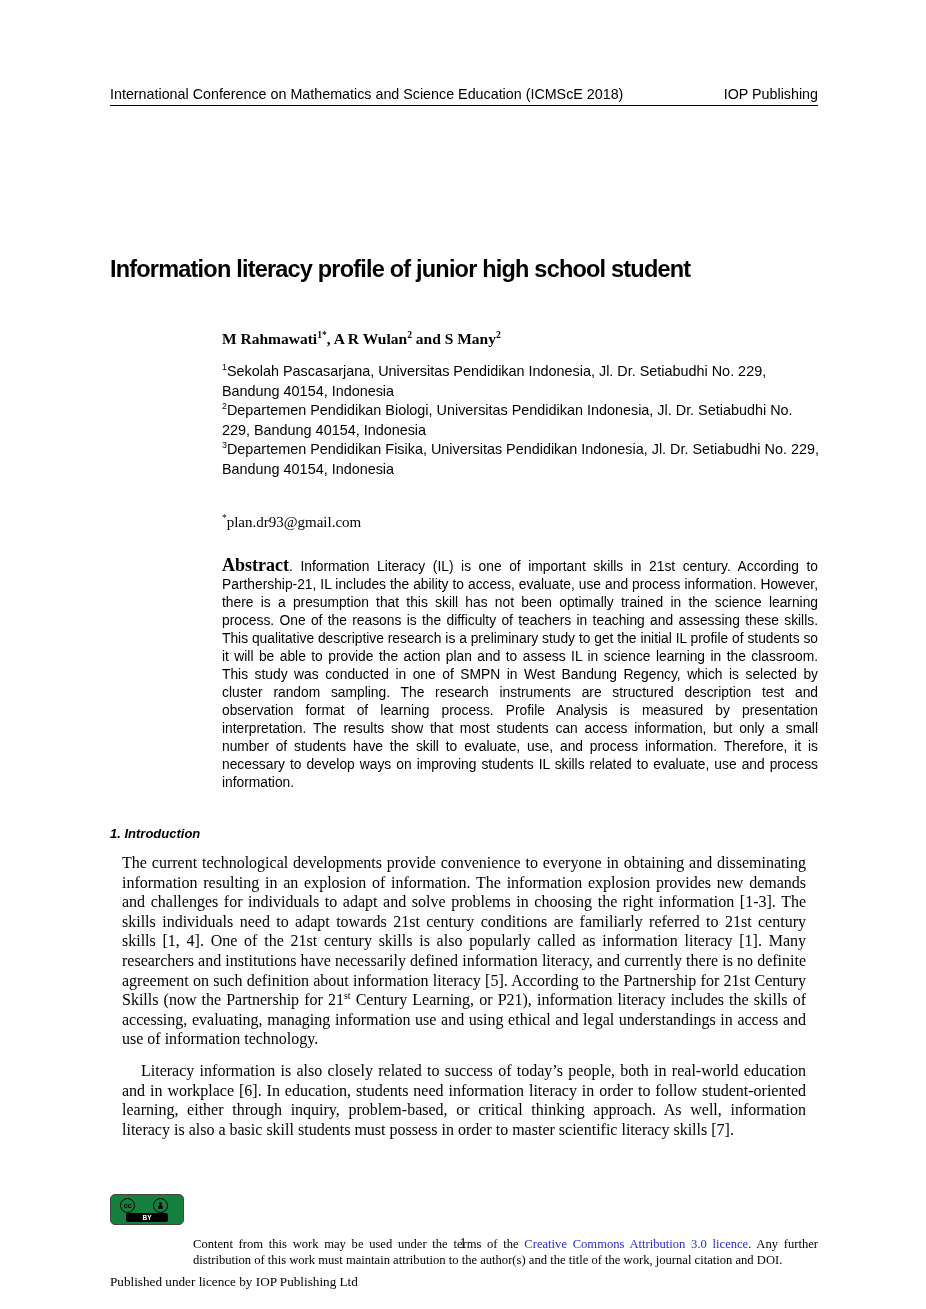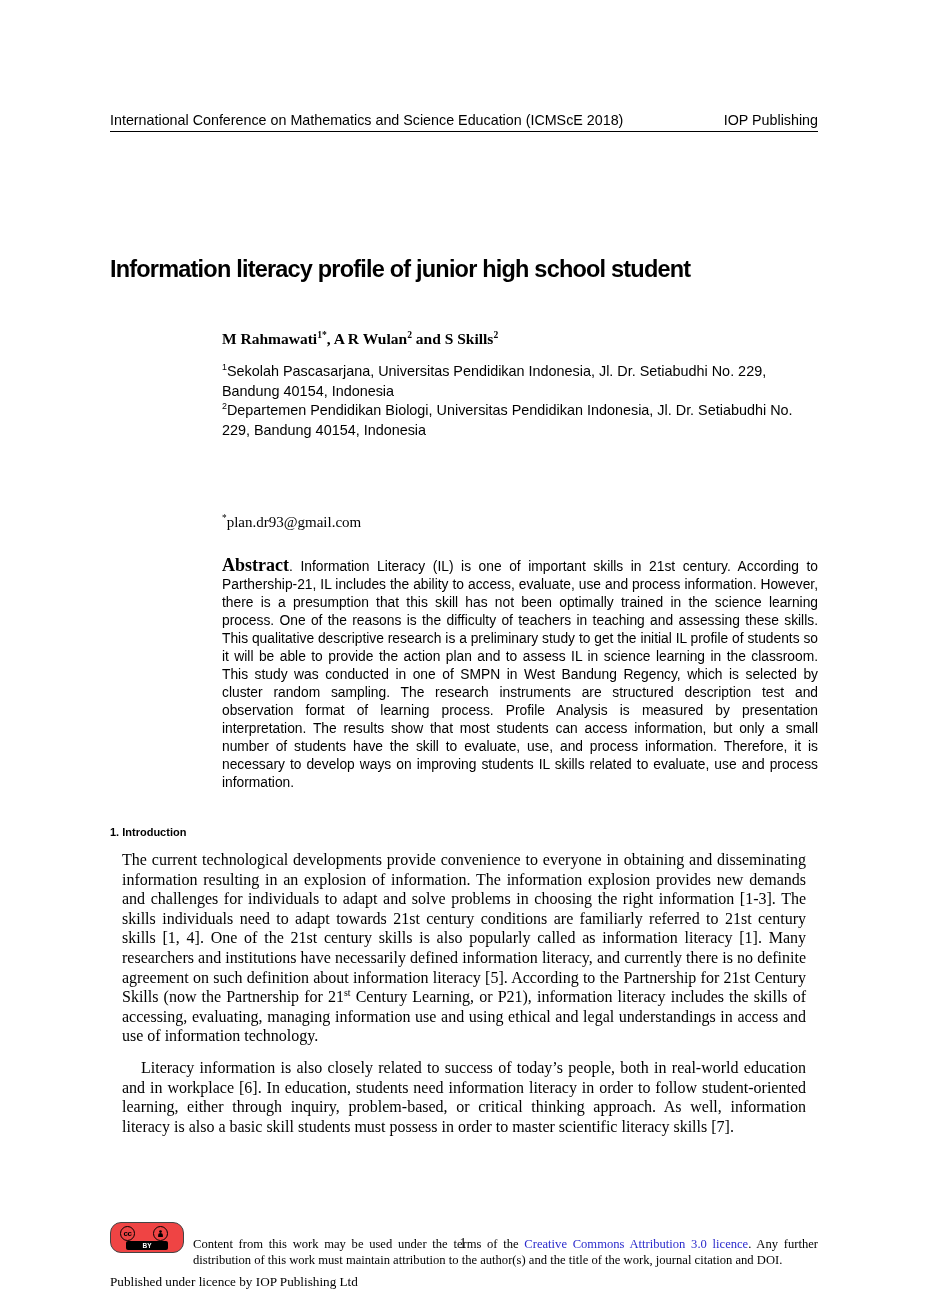--- a/index.html
+++ b/index.html
@@ -13,21 +13,21 @@
   .page { position: absolute; inset: 0; background: #ffffff; overflow: hidden; }
 
   
   .header {
     position: absolute; left: 110px; width: 708px; top: 86px;
     font-family: "Liberation Sans", sans-serif;
     font-size: 14.3px;
   }
   .header-row1 {
     display: flex; justify-content: space-between;
-    border-bottom: 1.5px solid #000; padding-bottom: 3px; margin-top: 26px;
+    border-bottom: 1.5px solid #000; padding-bottom: 3px;
   }
   .header-row2 { display: flex; justify-content: space-between; margin-top: 4px; }
   .header b { font-weight: bold; }
 
   
   .title {
     position: absolute; left: 110px; top: 256px; width: 708px; margin: 0;
     font-family: "Liberation Sans", sans-serif;
     font-weight: bold; font-size: 23.5px; letter-spacing: -0.8px;
   }
@@ -54,36 +54,35 @@
     font-size: 13.8px; line-height: 18px; text-align: justify;
   }
   .abstract .abstract-label {
     font-family: "Liberation Serif", serif; font-weight: bold; font-size: 18px;
   }
 
   
   .section { position: absolute; left: 110px; top: 826px; width: 708px; }
   .section-heading {
     font-family: "Liberation Sans", sans-serif;
-    font-size: 11px; font-weight: bold; margin: 0 0 12px 0;
+    font-size: 13px; font-weight: bold; margin: 0 0 12px 0; font-style: italic;
   }
   .body-para {
     margin: 12px; font-size: 16px; line-height: 19.6px; text-align: justify;
     font-family: "Liberation Serif", serif;
   }
   .body-para.indented { text-indent: 19px; }
 
   
   .footer { position: absolute; left: 110px; top: 1194px; width: 708px; font-size: 12.6px; }
   .license-row { display: flex; gap: 9px; align-items: flex-start; }
   .cc-badge {
     flex: 0 0 auto; width: 72px; height: 29px;
-    background: #ef4444; border: 1.5px solid #444; border-radius: 11px;
+    background: #15803d; border: 1.5px solid #444; border-radius: 5px;
     position: relative;
-    margin-top: 28px;
   }
   .cc-circle {
     position: absolute; top: 2.5px; width: 13px; height: 13px;
     border: 1.8px solid #000; border-radius: 50%;
     display: flex; align-items: center; justify-content: center;
     font-family: "Liberation Sans", sans-serif; font-weight: bold; font-size: 8px;
   }
   .cc-circle.cc { left: 9px; letter-spacing: -0.5px; }
   .cc-circle.person { left: 42px; }
   .cc-circle.person svg { width: 9px; height: 9px; display: block; }
@@ -109,26 +108,27 @@
   <div class="header">
     <div class="header-row1">
       <span>International Conference on Mathematics and Science Education (ICMScE 2018)</span>
       <span>IOP Publishing</span>
     </div>
   </div>
 
   <h1 class="title">Information literacy profile of junior high school student</h1>
 
   <div class="authors">
-    <span><span>M Rahmawati</span><sup>1*</sup></span><span><span>, A R Wulan</span><sup>2</sup></span><span><span> and S Skills</span><sup>2</sup></span>
+    <span><span>M Rahmawati</span><sup>1*</sup></span><span><span>, A R Wulan</span><sup>2</sup></span><span><span> and S Many</span><sup>2</sup></span>
   </div>
 
   <div class="affiliations">
     <div><sup>1</sup><span>Sekolah Pascasarjana, Universitas Pendidikan Indonesia, Jl. Dr. Setiabudhi No. 229, Bandung 40154, Indonesia</span></div>
     <div><sup>2</sup><span>Departemen Pendidikan Biologi, Universitas Pendidikan Indonesia, Jl. Dr. Setiabudhi No. 229, Bandung 40154, Indonesia</span></div>
+    <div><sup>3</sup><span>Departemen Pendidikan Fisika, Universitas Pendidikan Indonesia, Jl. Dr. Setiabudhi No. 229, Bandung 40154, Indonesia</span></div>
   </div>
 
   <div class="email"><sup>*</sup><span>plan.dr93@gmail.com</span></div>
 
   <p class="abstract"><span class="abstract-label">Abstract</span><span>. Information Literacy (IL) is one of important skills in 21st century. According to Parthership-21, IL includes the ability to access, evaluate, use and process information. However, there is a presumption that this skill has not been optimally trained in the science learning process. One of the reasons is the difficulty of teachers in teaching and assessing these skills. This qualitative descriptive research is a preliminary study to get the initial IL profile of students so it will be able to provide the action plan and to assess IL in science learning in the classroom. This study was conducted in one of SMPN in West Bandung Regency, which is selected by cluster random sampling. The research instruments are structured description test and observation format of learning process. Profile Analysis is measured by presentation interpretation. The results show that most students can access information, but only a small number of students have the skill to evaluate, use, and process information. Therefore, it is necessary to develop ways on improving students IL skills related to evaluate, use and process information.</span></p>
 
   <div class="section">
     <h2 class="section-heading">1. Introduction</h2>
     <p class="body-para"><span>The current technological developments provide convenience to everyone in obtaining and disseminating information resulting in an explosion of information. The information explosion provides new demands and challenges for individuals to adapt and solve problems in choosing the right information [1-3]. The skills individuals need to adapt towards 21st century conditions are familiarly referred to 21st century skills [1, 4]. One of the 21st century skills is also popularly called as information literacy [1]. Many researchers and institutions have necessarily defined information literacy, and currently there is no definite agreement on such definition about information literacy [5]. According to the Partnership for 21st Century Skills (now the Partnership for 21</span><sup>st</sup><span> Century Learning, or P21), information literacy includes the skills of accessing, evaluating, managing information use and using ethical and legal understandings in access and use of information technology.</span></p>
     <p class="body-para indented">Literacy information is also closely related to success of today’s people, both in real-world education and in workplace [6]. In education, students need information literacy in order to follow student-oriented learning, either through inquiry, problem-based, or critical thinking approach. As well, information literacy is also a basic skill students must possess in order to master scientific literacy skills [7].</p>

